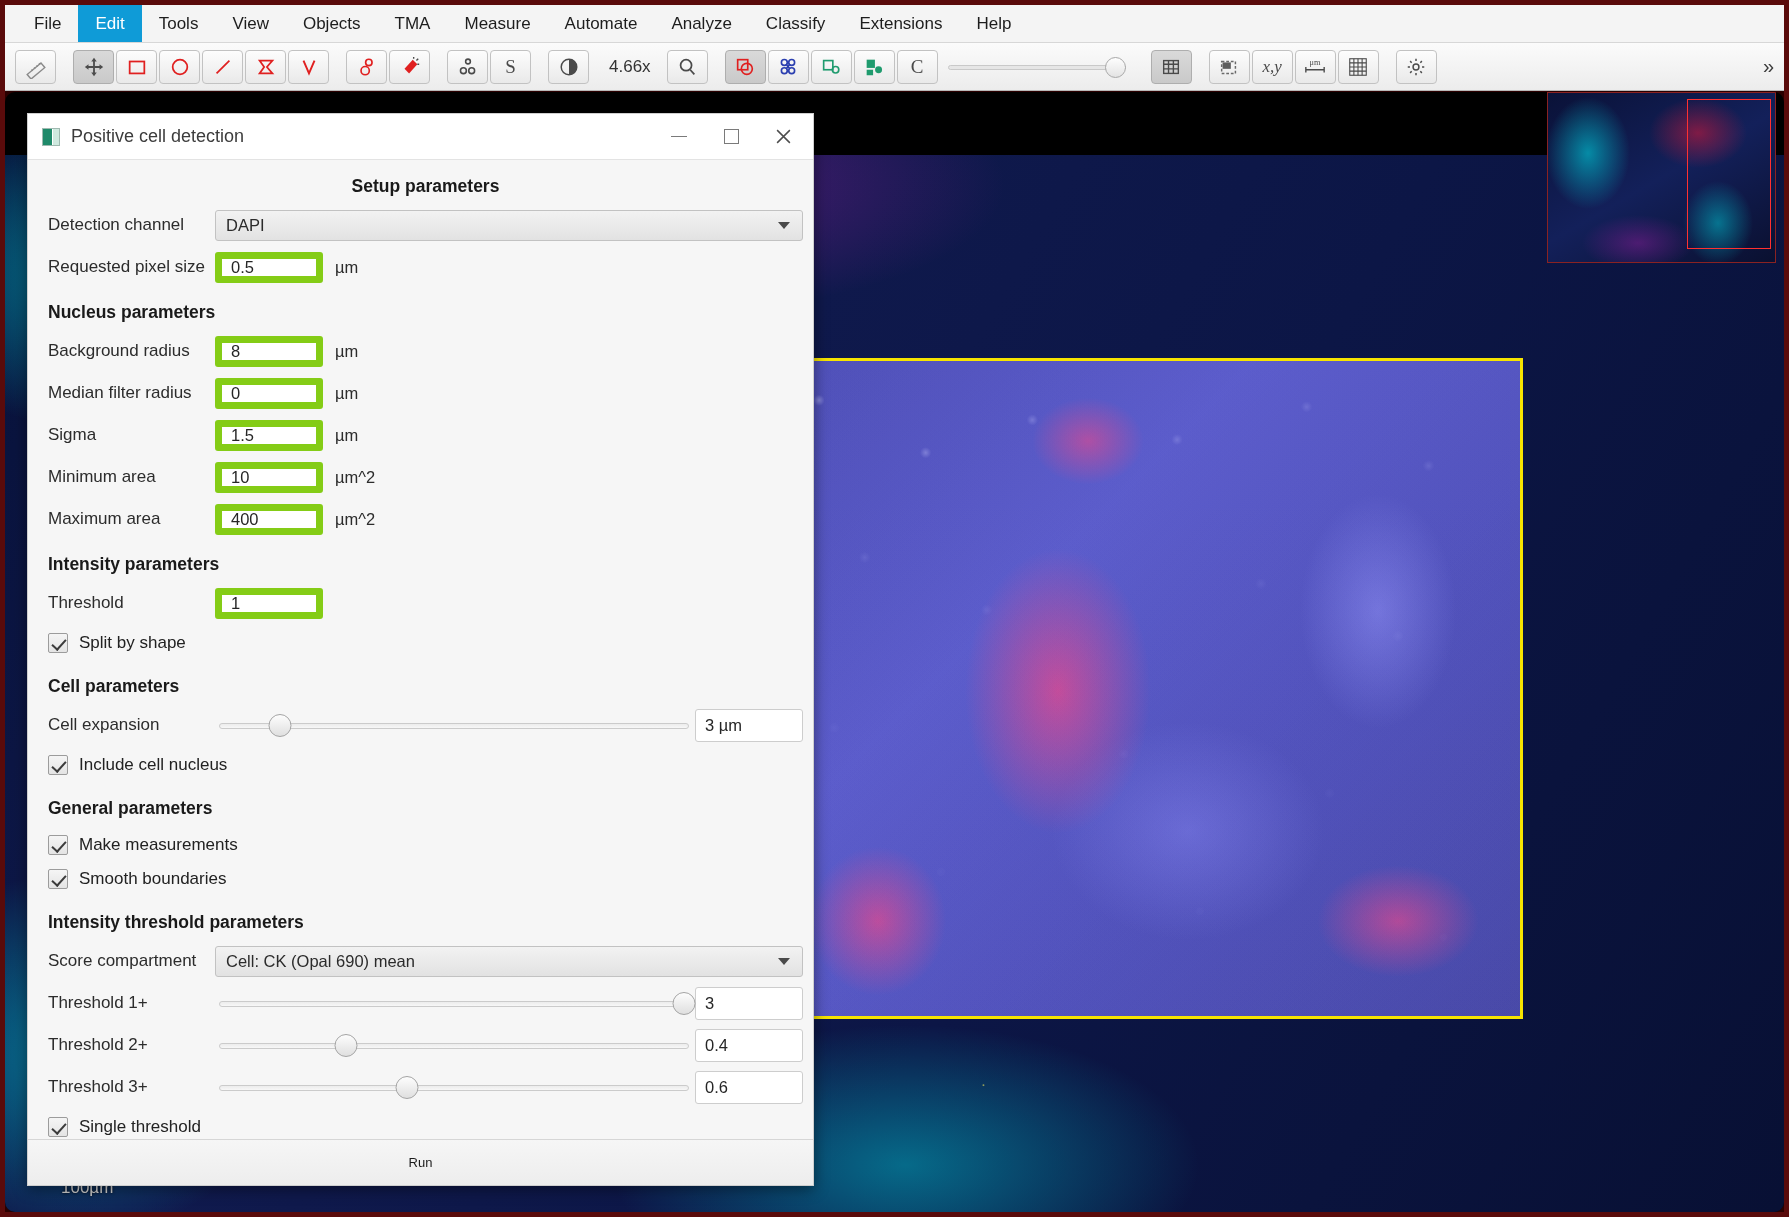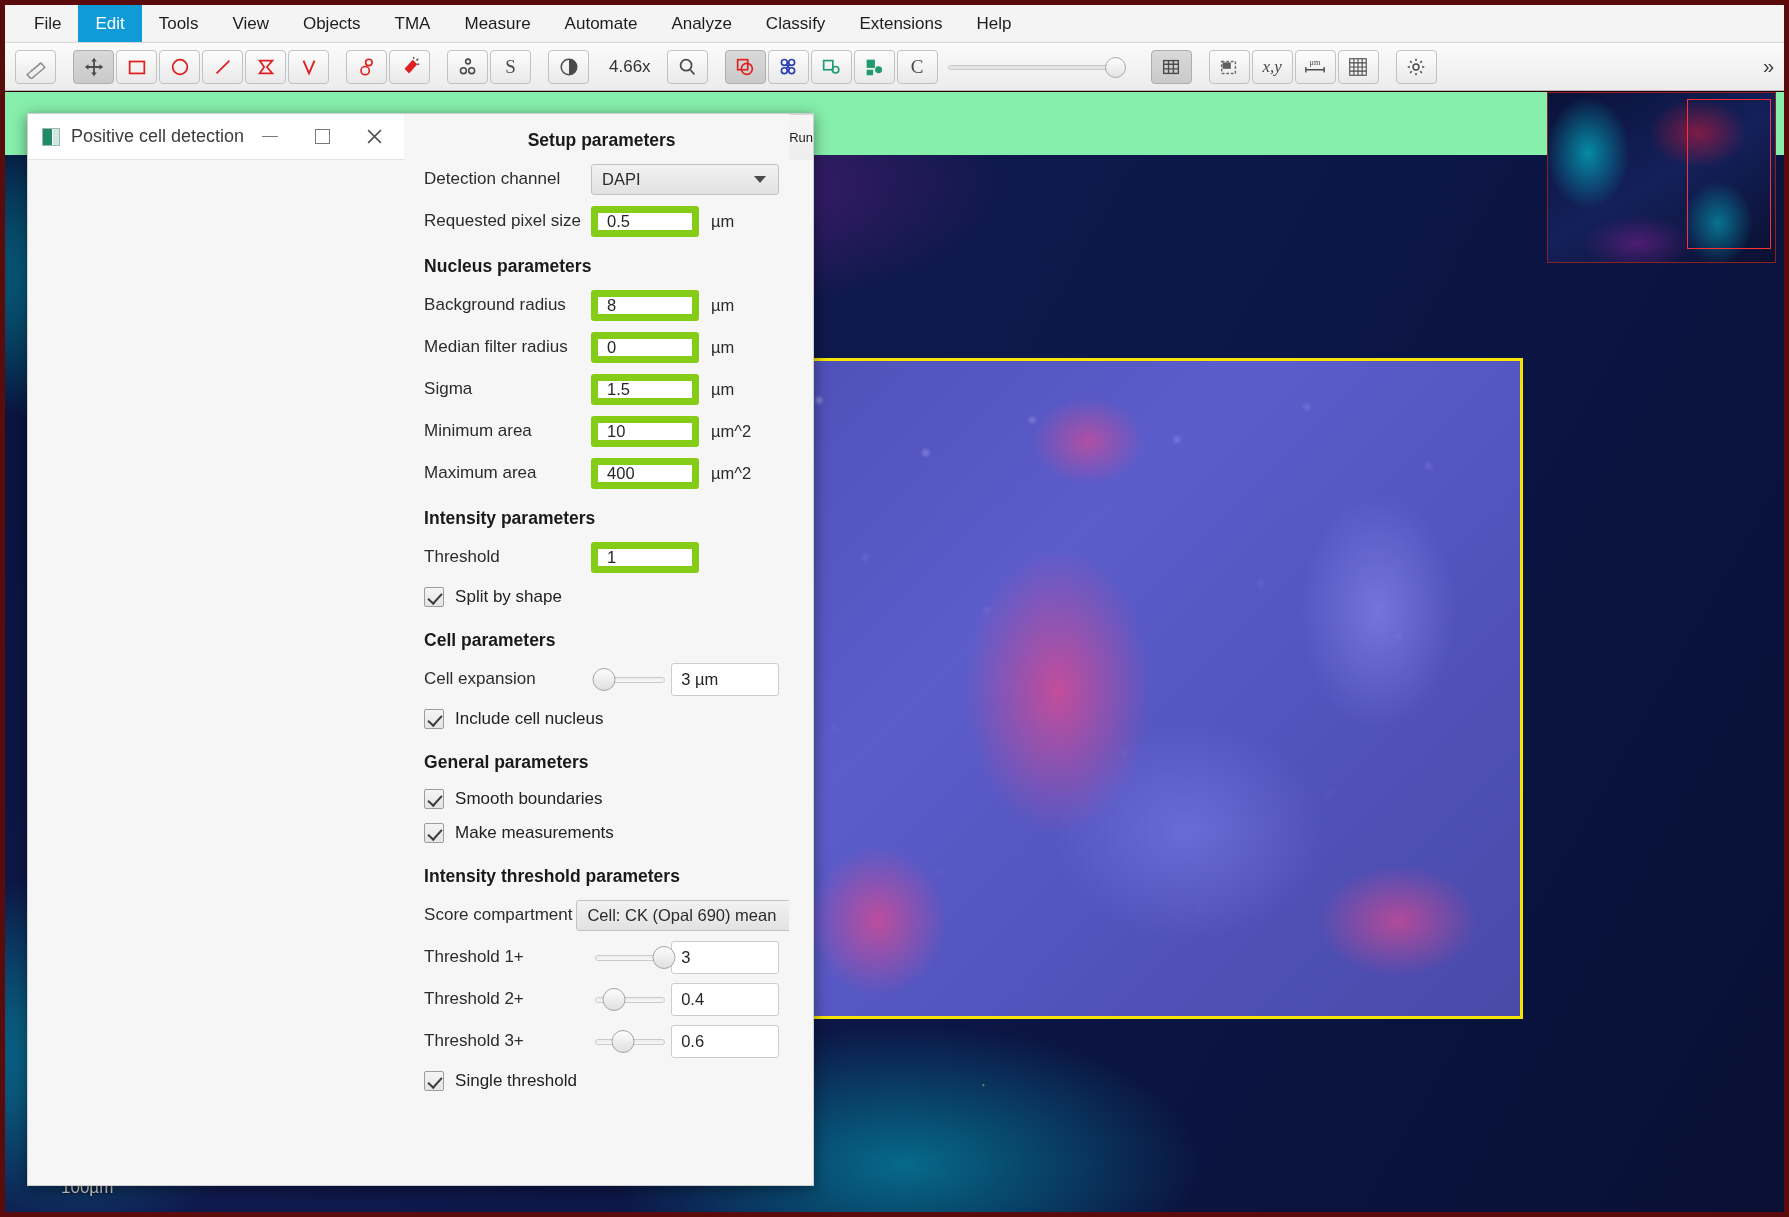--- a/index.html
+++ b/index.html
@@ -99,22 +99,23 @@
     margin-left: auto; margin-right: 10px;
     font-size: 20px; color: #3a3a3a;
     cursor: default;
   }
 
   
   #viewer {
     position: absolute;
     left: 0; top: 87px;
     width: 1779px; height: 1120px;
-    background: #86efac;
+    background: #000000;
     overflow: hidden;
+    border-radius: 10px;
   }
   #slide-canvas {
     position: absolute;
     left: 0px; top: 63px;
     width: 1779px; height: 1057px;
     background:
       radial-gradient(ellipse 340px 220px at 120px 120px, rgba(0,210,220,.60), rgba(0,0,0,0) 72%),
       radial-gradient(ellipse 300px 260px at 70px 900px, rgba(0,200,215,.55), rgba(0,0,0,0) 70%),
       radial-gradient(ellipse 420px 200px at 900px 1010px, rgba(0,190,205,.50), rgba(0,0,0,0) 70%),
       radial-gradient(ellipse 500px 180px at 640px 30px, rgba(160,30,170,.45), rgba(0,0,0,0) 72%),
@@ -199,21 +200,21 @@
   }
 
   
   #dialog {
     position: absolute;
     left: 22px; top: 108px;
     width: 787px; height: 1073px;
     background: #f6f6f6;
     border: 1px solid #cfcfcf;
     box-shadow: 0 3px 14px rgba(0,0,0,.45);
-    display: flex; 
+    display: flex; flex-direction: column;
   }
   #dlg-titlebar {
     height: 46px;
     background: #ffffff;
     border-bottom: 1px solid #e3e3e3;
     display: flex; align-items: center;
     padding: 0 4px 0 14px;
     flex: 0 0 auto;
   }
   #dlg-icon {
@@ -700,25 +701,25 @@
       </div>
       <div class="check-row">
         <div class="cbox"></div>
         <div class="check-lbl">Include cell nucleus</div>
       </div>
 
       <div class="section-title">General parameters</div>
 
       <div class="check-row">
         <div class="cbox"></div>
-        <div class="check-lbl">Smooth boundaries</div>
+        <div class="check-lbl">Make measurements</div>
       </div>
       <div class="check-row">
         <div class="cbox"></div>
-        <div class="check-lbl">Make measurements</div>
+        <div class="check-lbl">Smooth boundaries</div>
       </div>
 
       <div class="section-title">Intensity threshold parameters</div>
 
       <div class="row">
         <div class="lbl w175">Score compartment</div>
         <div class="combo">
           <span class="val">Cell: CK (Opal 690) mean</span>
           <span class="caret"></span>
         </div>

